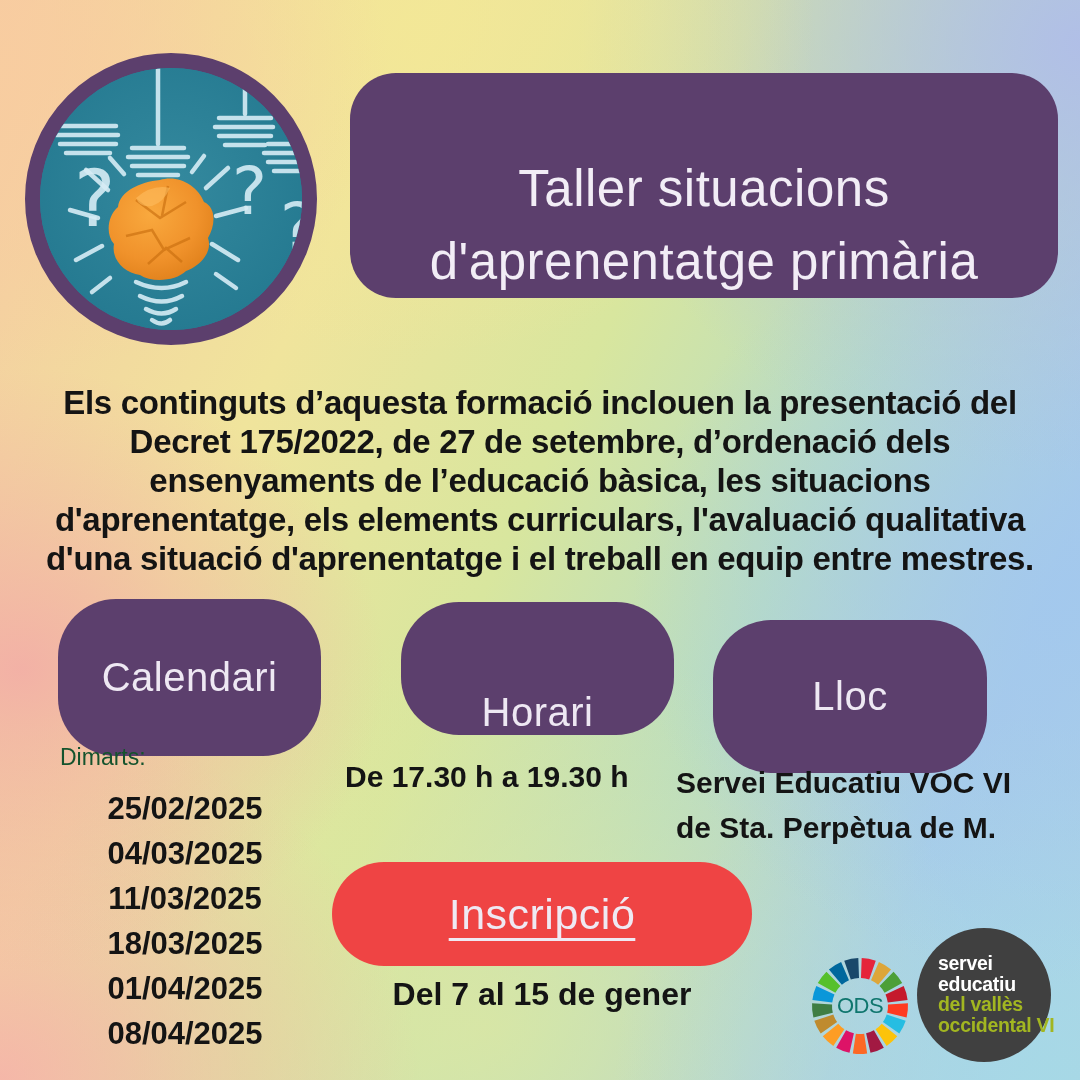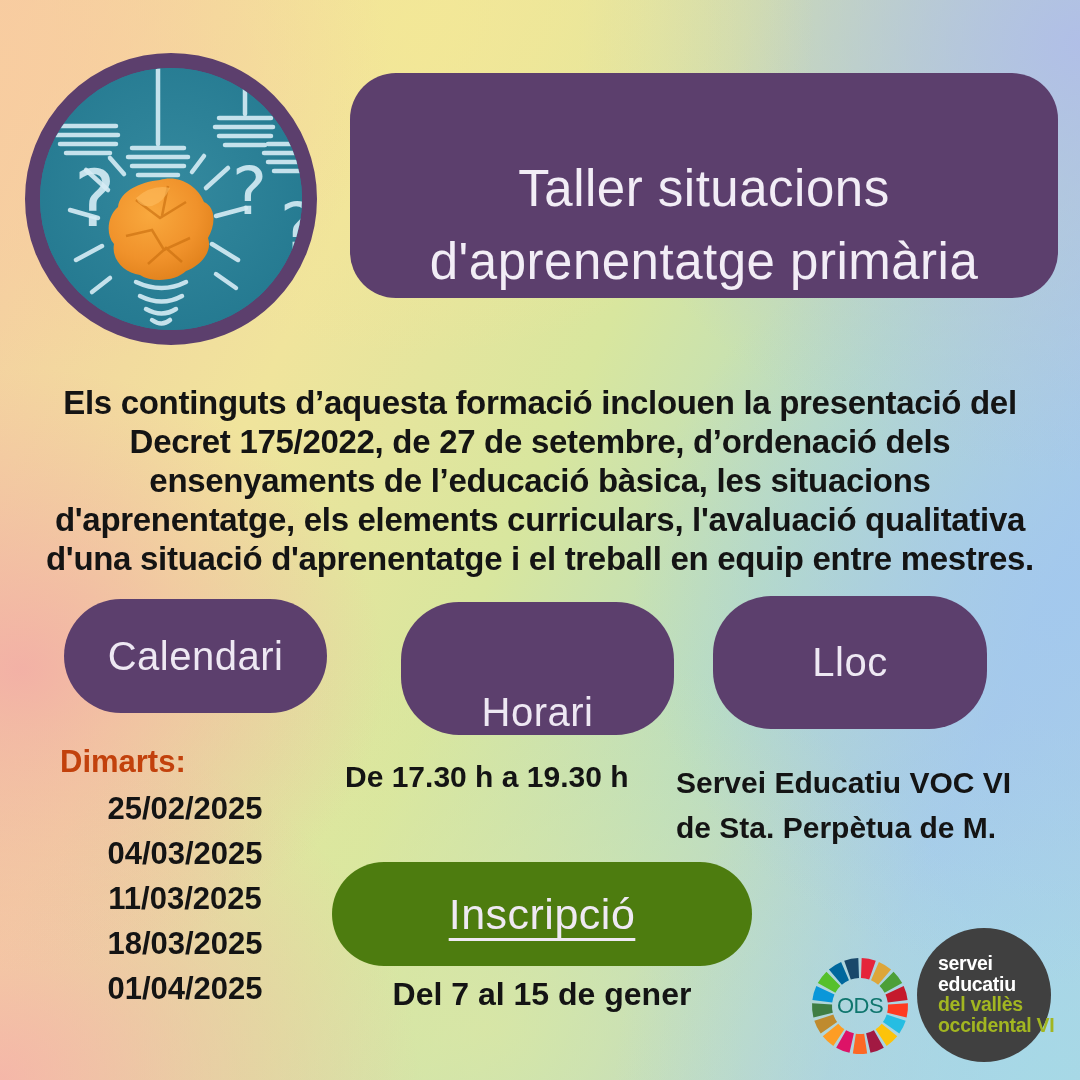--- a/index.html
+++ b/index.html
@@ -40,36 +40,36 @@
     position:absolute; left:38px; top:383px; width:1004px;
     font-size:33px; font-weight:700; color:#141414; line-height:39px;
     letter-spacing:-.3px; text-align:center;
   }
 
   .pill-label {
     position:absolute; background:#5c3f6d; border-radius:58px;
     display:flex; align-items:center; justify-content:center;
     color:#eee8f3; font-size:40px; font-weight:400; letter-spacing:.5px;
   }
-  .pill-calendari { left:64px;  top:599px; width:263px; height:114px; }
+  .pill-calendari { left:58px;  top:599px; width:263px; height:157px; }
   .pill-horari    { left:401px; top:602px; width:273px; height:133px;align-items:flex-end; }
-  .pill-lloc      { left:713px; top:596px; width:274px; height:133px; }
-
-  .cal-day   { position:absolute; left:60px; top:744px; font-size:31px; font-weight:700; color:#c2410c; }
+  .pill-lloc      { left:713px; top:620px; width:274px; height:153px; }
+
+  .cal-day   { position:absolute; left:60px; top:744px; font-size:23px; font-weight:400; color:#14532d; }
   .cal-dates { position:absolute; left:65px; top:786px; width:240px; text-align:center;
                font-size:31px; font-weight:700; color:#141414; line-height:45px; }
 
   .horari-value { position:absolute; left:345px; top:760px; width:350px; 
                   font-size:30px; font-weight:700; color:#141414; }
   .lloc-value   { position:absolute; left:676px; top:760px; width:388px; 
                   font-size:30px; font-weight:700; color:#141414; line-height:45px; }
 
   .inscripcio-pill {
     position:absolute; left:332px; top:862px; width:420px; height:104px;
-    background:#4d7c0f; border-radius:52px;
+    background:#ef4444; border-radius:52px;
     display:flex; align-items:center; justify-content:center; cursor:pointer;
   }
   .inscripcio-pill span {
     color:#efe9f3; font-size:43px; font-weight:300; letter-spacing:.5px;
     text-decoration:underline; text-underline-offset:9px; text-decoration-thickness:3px;
   }
   .inscripcio-value { position:absolute; left:332px; top:976px; width:420px; text-align:center;
                       font-size:32px; font-weight:700; color:#141414; }
 
   .ods-logo { position:absolute; left:810px; top:956px; width:100px; height:100px; }
@@ -180,20 +180,21 @@
     <span>Lloc</span>
   </div>
 
   <div class="cal-day">Dimarts:</div>
   <div class="cal-dates">
     <div>25/02/2025</div>
     <div>04/03/2025</div>
     <div>11/03/2025</div>
     <div>18/03/2025</div>
     <div>01/04/2025</div>
+    <div>08/04/2025</div>
   </div>
 
   <div class="horari-value">De 17.30 h a 19.30 h</div>
 
   <div class="lloc-value">
     <div>Servei Educatiu VOC VI</div>
     <div>de Sta. Perpètua de M.</div>
   </div>
 
   <div class="inscripcio-pill">

